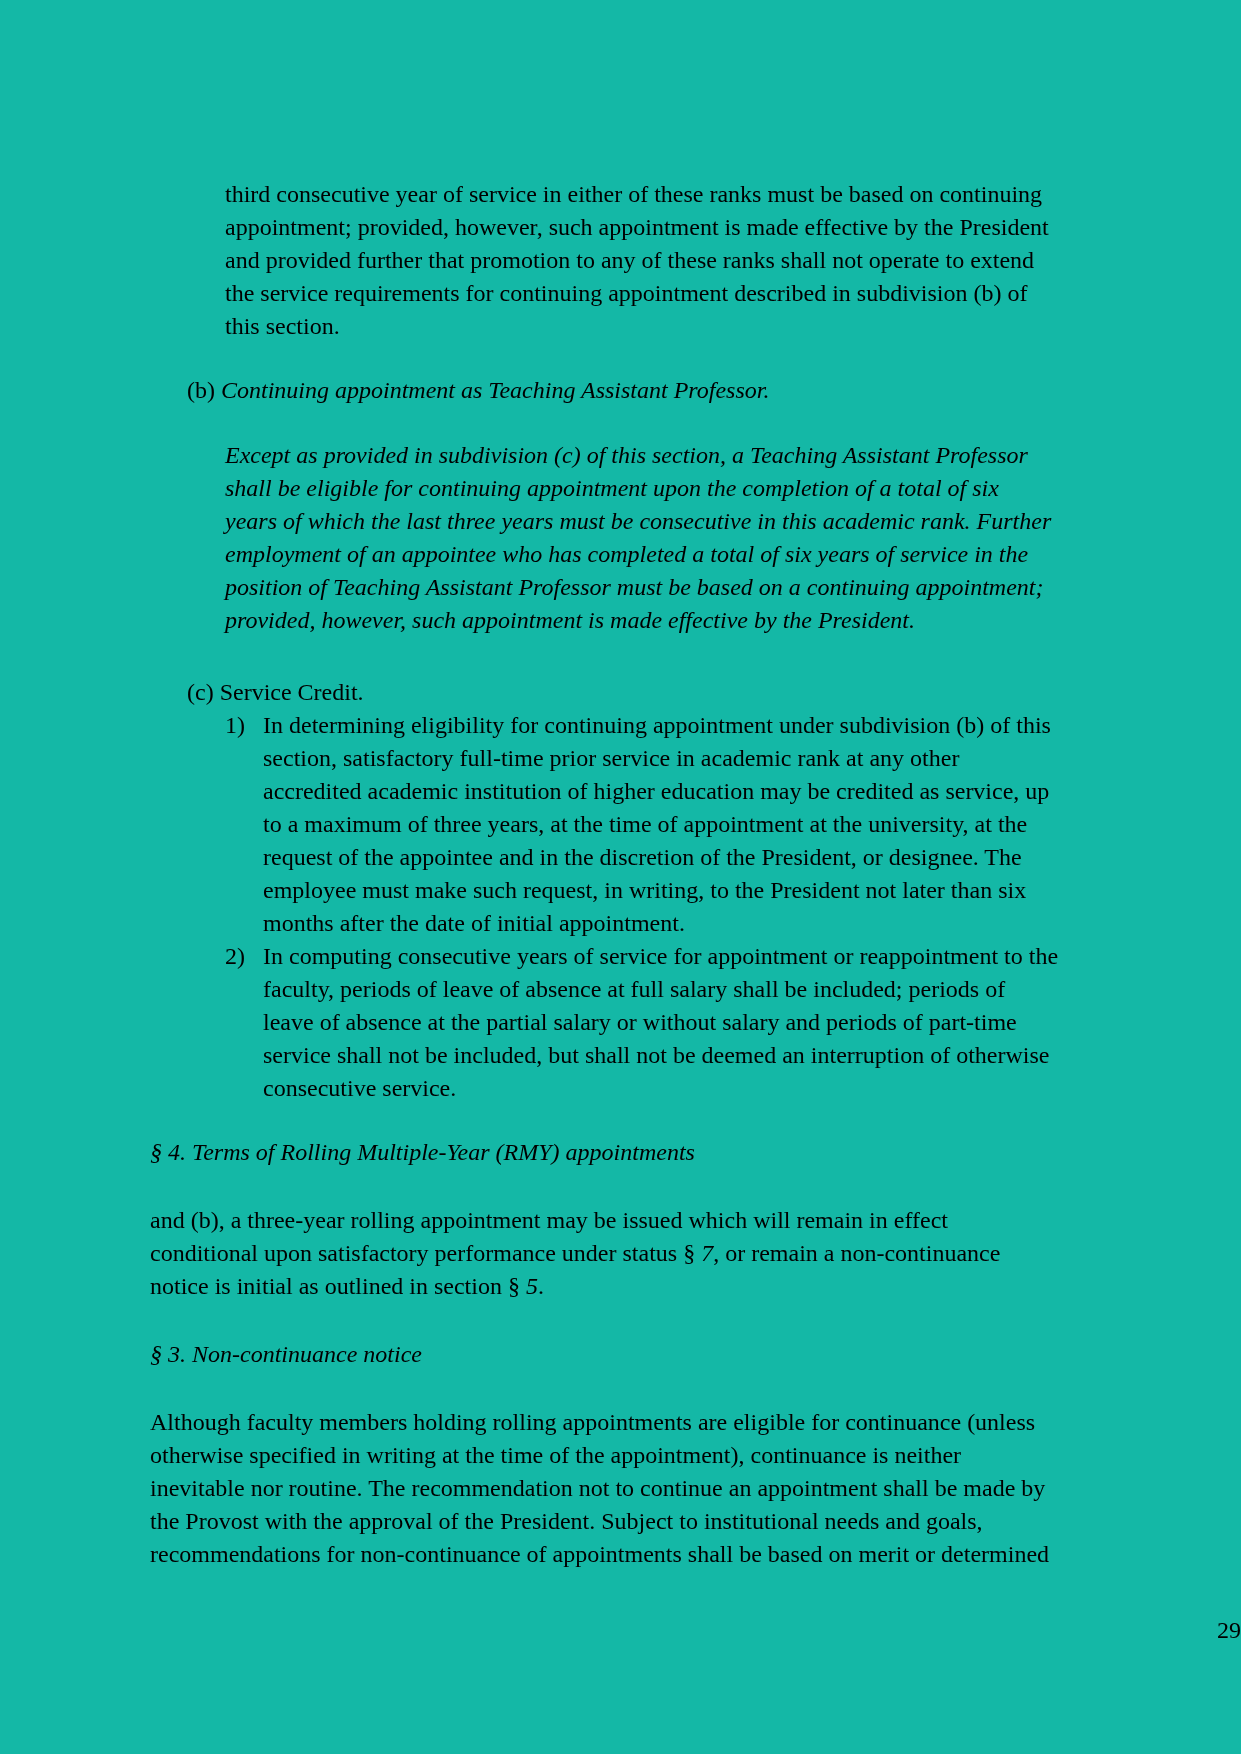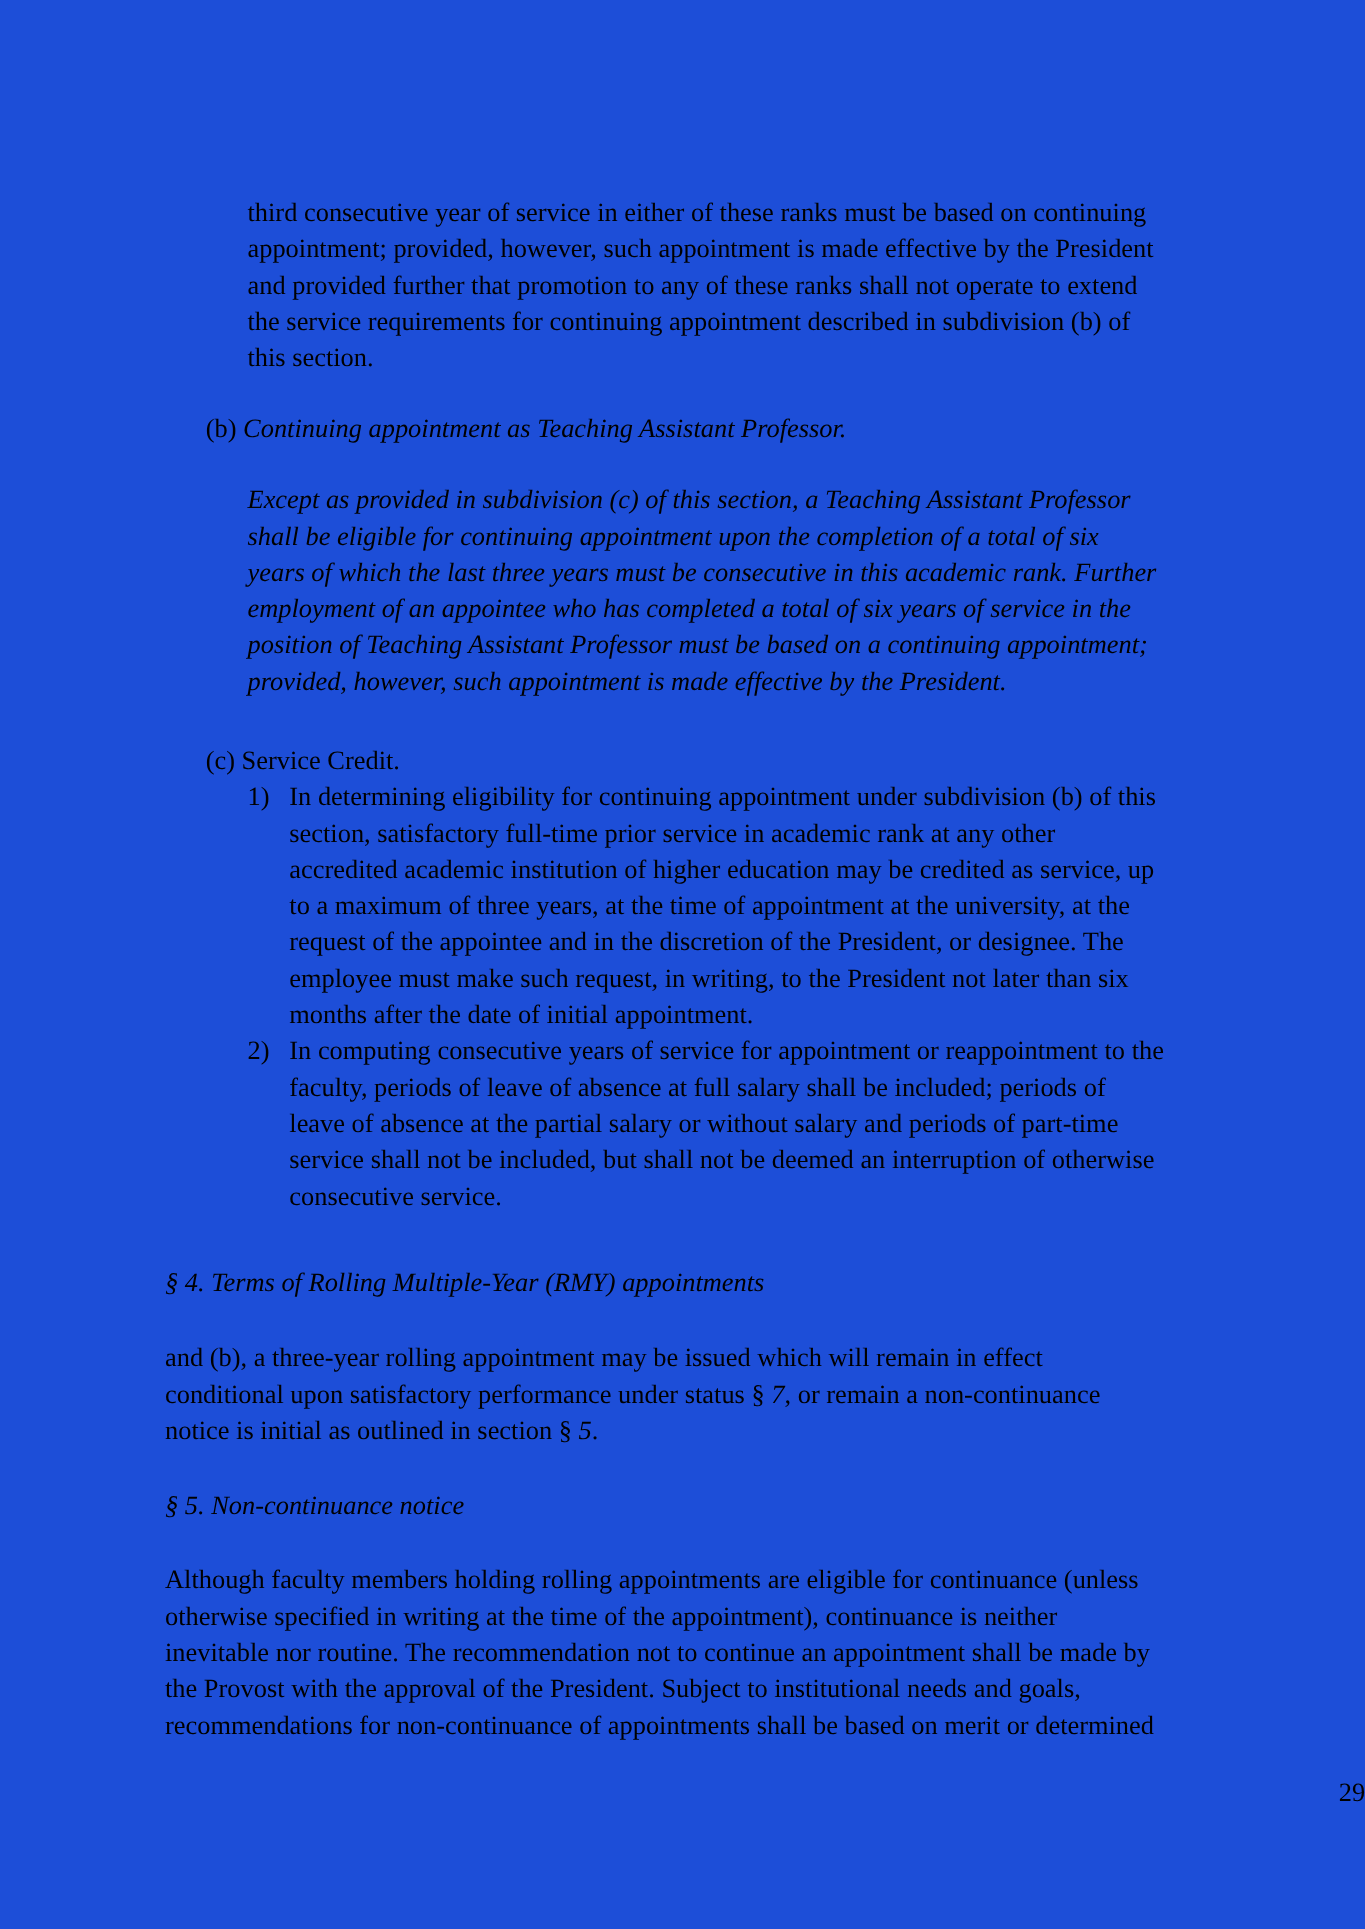--- a/index.html
+++ b/index.html
@@ -1,20 +1,20 @@
 <!DOCTYPE html>
 <html><head>
 <meta charset="utf-8">
 <style>
   html, body { margin: 0; padding: 0; background: #ffffff; }
   .page {
     position: relative;
     width: 1241px;
     height: 1754px;
-    background: #1d4ed8;
+    background: #14b8a6;
     font-family: "Liberation Serif", serif;
     font-size: 24px;
     line-height: 33px;
     color: #000000;
     overflow: hidden;
   }
   .content {
     position: absolute;
     left: 150px;
     top: 178px;
@@ -23,21 +23,21 @@
   .lines { white-space: pre-line; }
   .indent-body { margin-left: 75px; }
   .indent-label { margin-left: 37px; }
   .sec-label-par .title-italic { font-style: italic; }
   #sec-b { margin-top: 31px; }
   #p-b { margin-top: 32px; font-style: italic; }
   #sec-c { margin-top: 39px; }
   .list-item { display: flex; margin-left: 75px; }
   .list-item .num { flex: 0 0 38px; width: 38px; }
   .heading-italic { font-style: italic; }
-  #sec4-heading { margin-top: 46px; }
+  #sec4-heading { margin-top: 31px; }
   #sec4-para { margin-top: 35px; }
   #sec5-heading { margin-top: 35px; }
   #sec5-para { margin-top: 35px; }
   .rich-line em { font-style: italic; }
   .page-number {
     position: absolute;
     top: 1614px;
     left: 0;
     width: 100%;
     text-align: right;
@@ -99,21 +99,21 @@
         <span>and (b), a three-year rolling appointment may be issued which will remain in effect</span>
       </div>
       <div class="rich-line">
         <span>conditional upon satisfactory performance under status § </span><em>7</em><span>, or remain a non-continuance</span>
       </div>
       <div class="rich-line">
         <span>notice is initial as outlined in section § </span><em>5</em><span>.</span>
       </div>
     </div>
 
-    <div id="sec5-heading" class="heading-italic">§ 5. Non-continuance notice</div>
+    <div id="sec5-heading" class="heading-italic">§ 3. Non-continuance notice</div>
 
     <div id="sec5-para" class="lines">Although faculty members holding rolling appointments are eligible for continuance (unless
 otherwise specified in writing at the time of the appointment), continuance is neither
 inevitable nor routine. The recommendation not to continue an appointment shall be made by
 the Provost with the approval of the President. Subject to institutional needs and goals,
 recommendations for non-continuance of appointments shall be based on merit or determined</div>
 
   </div>
 
   <div class="page-number">29</div>

